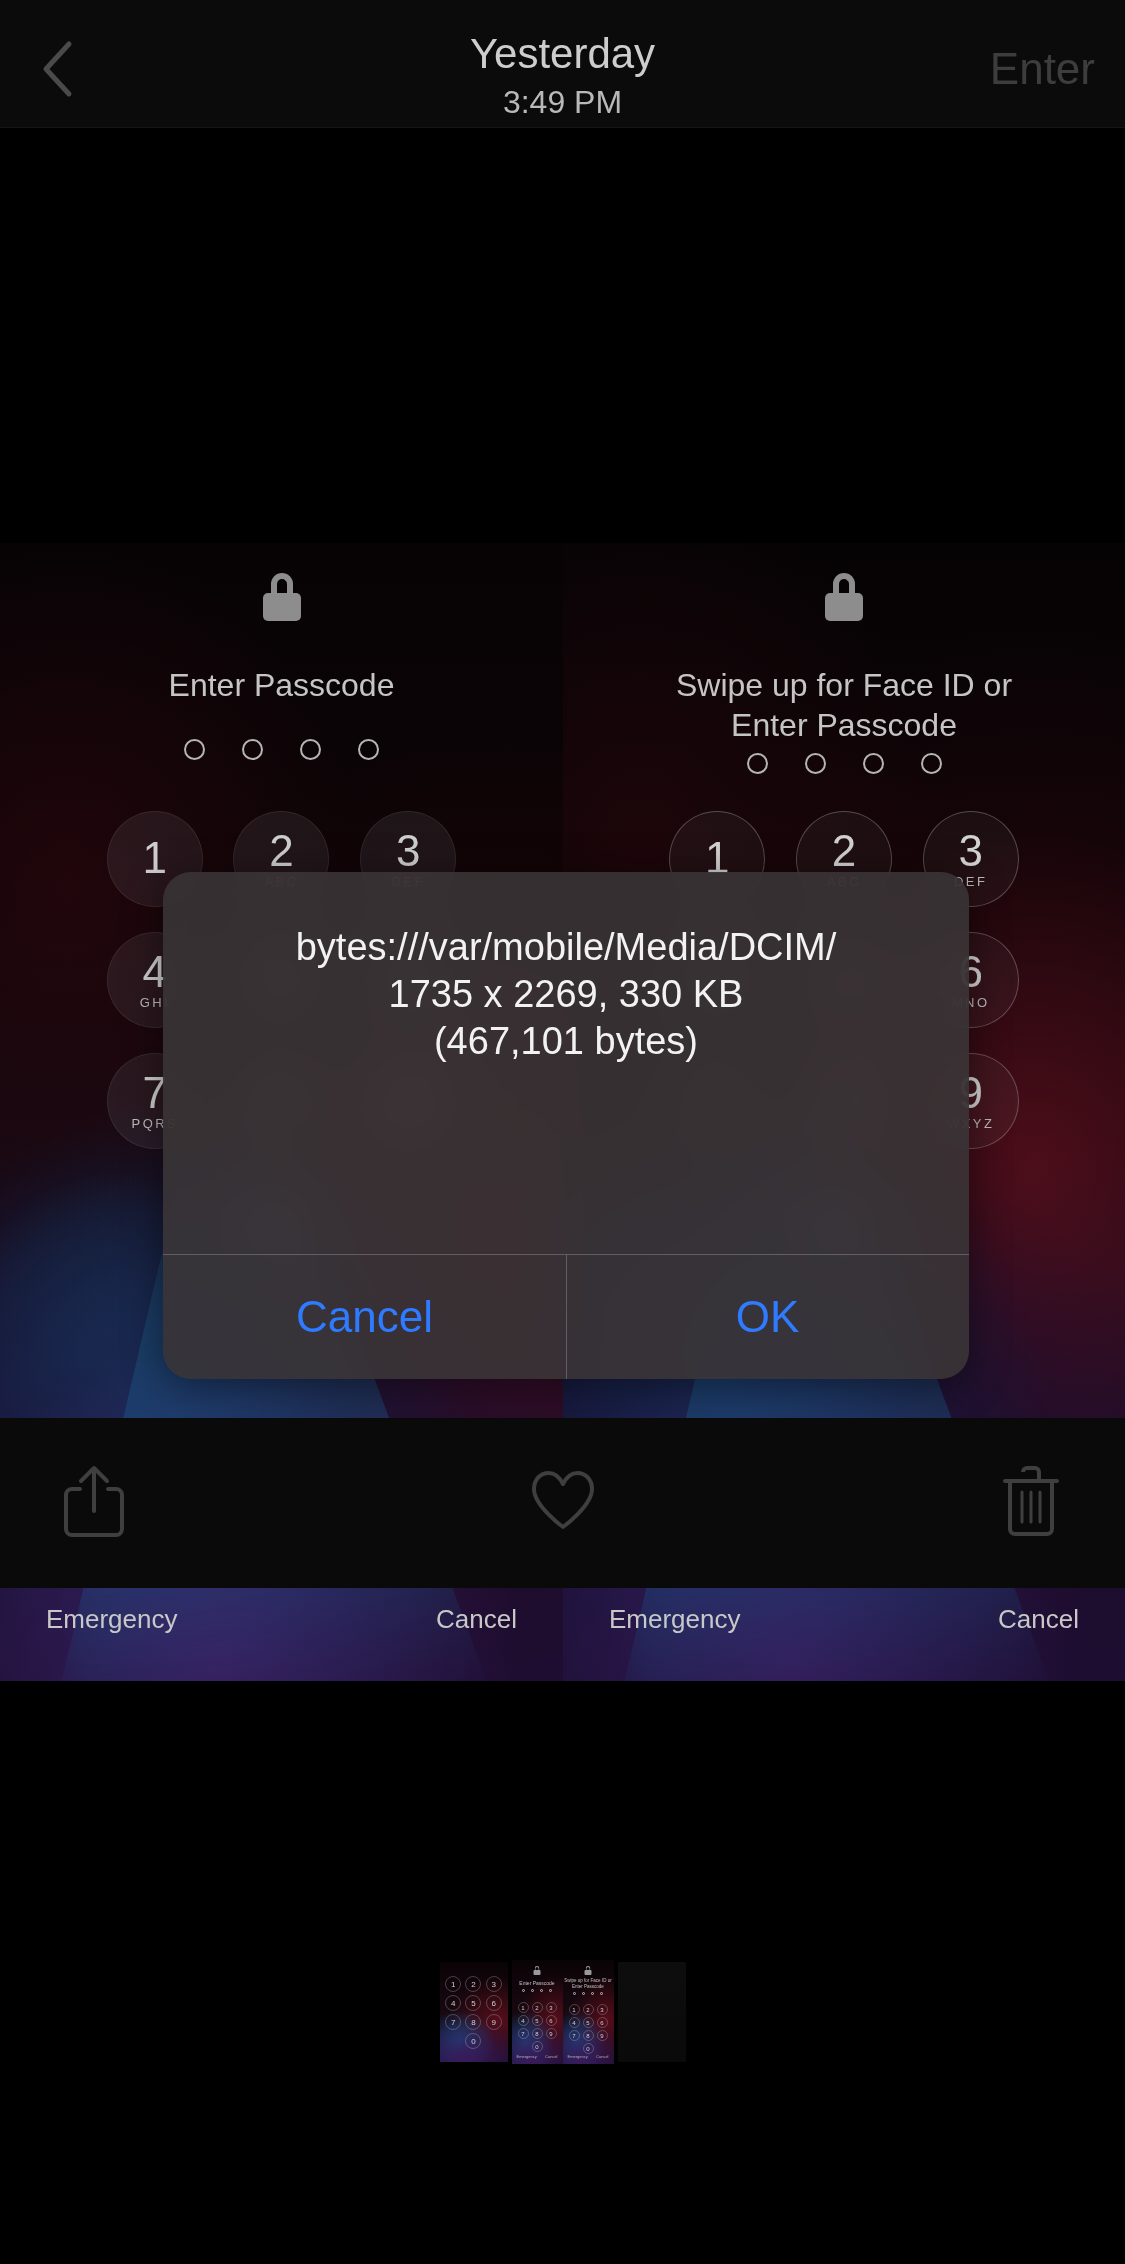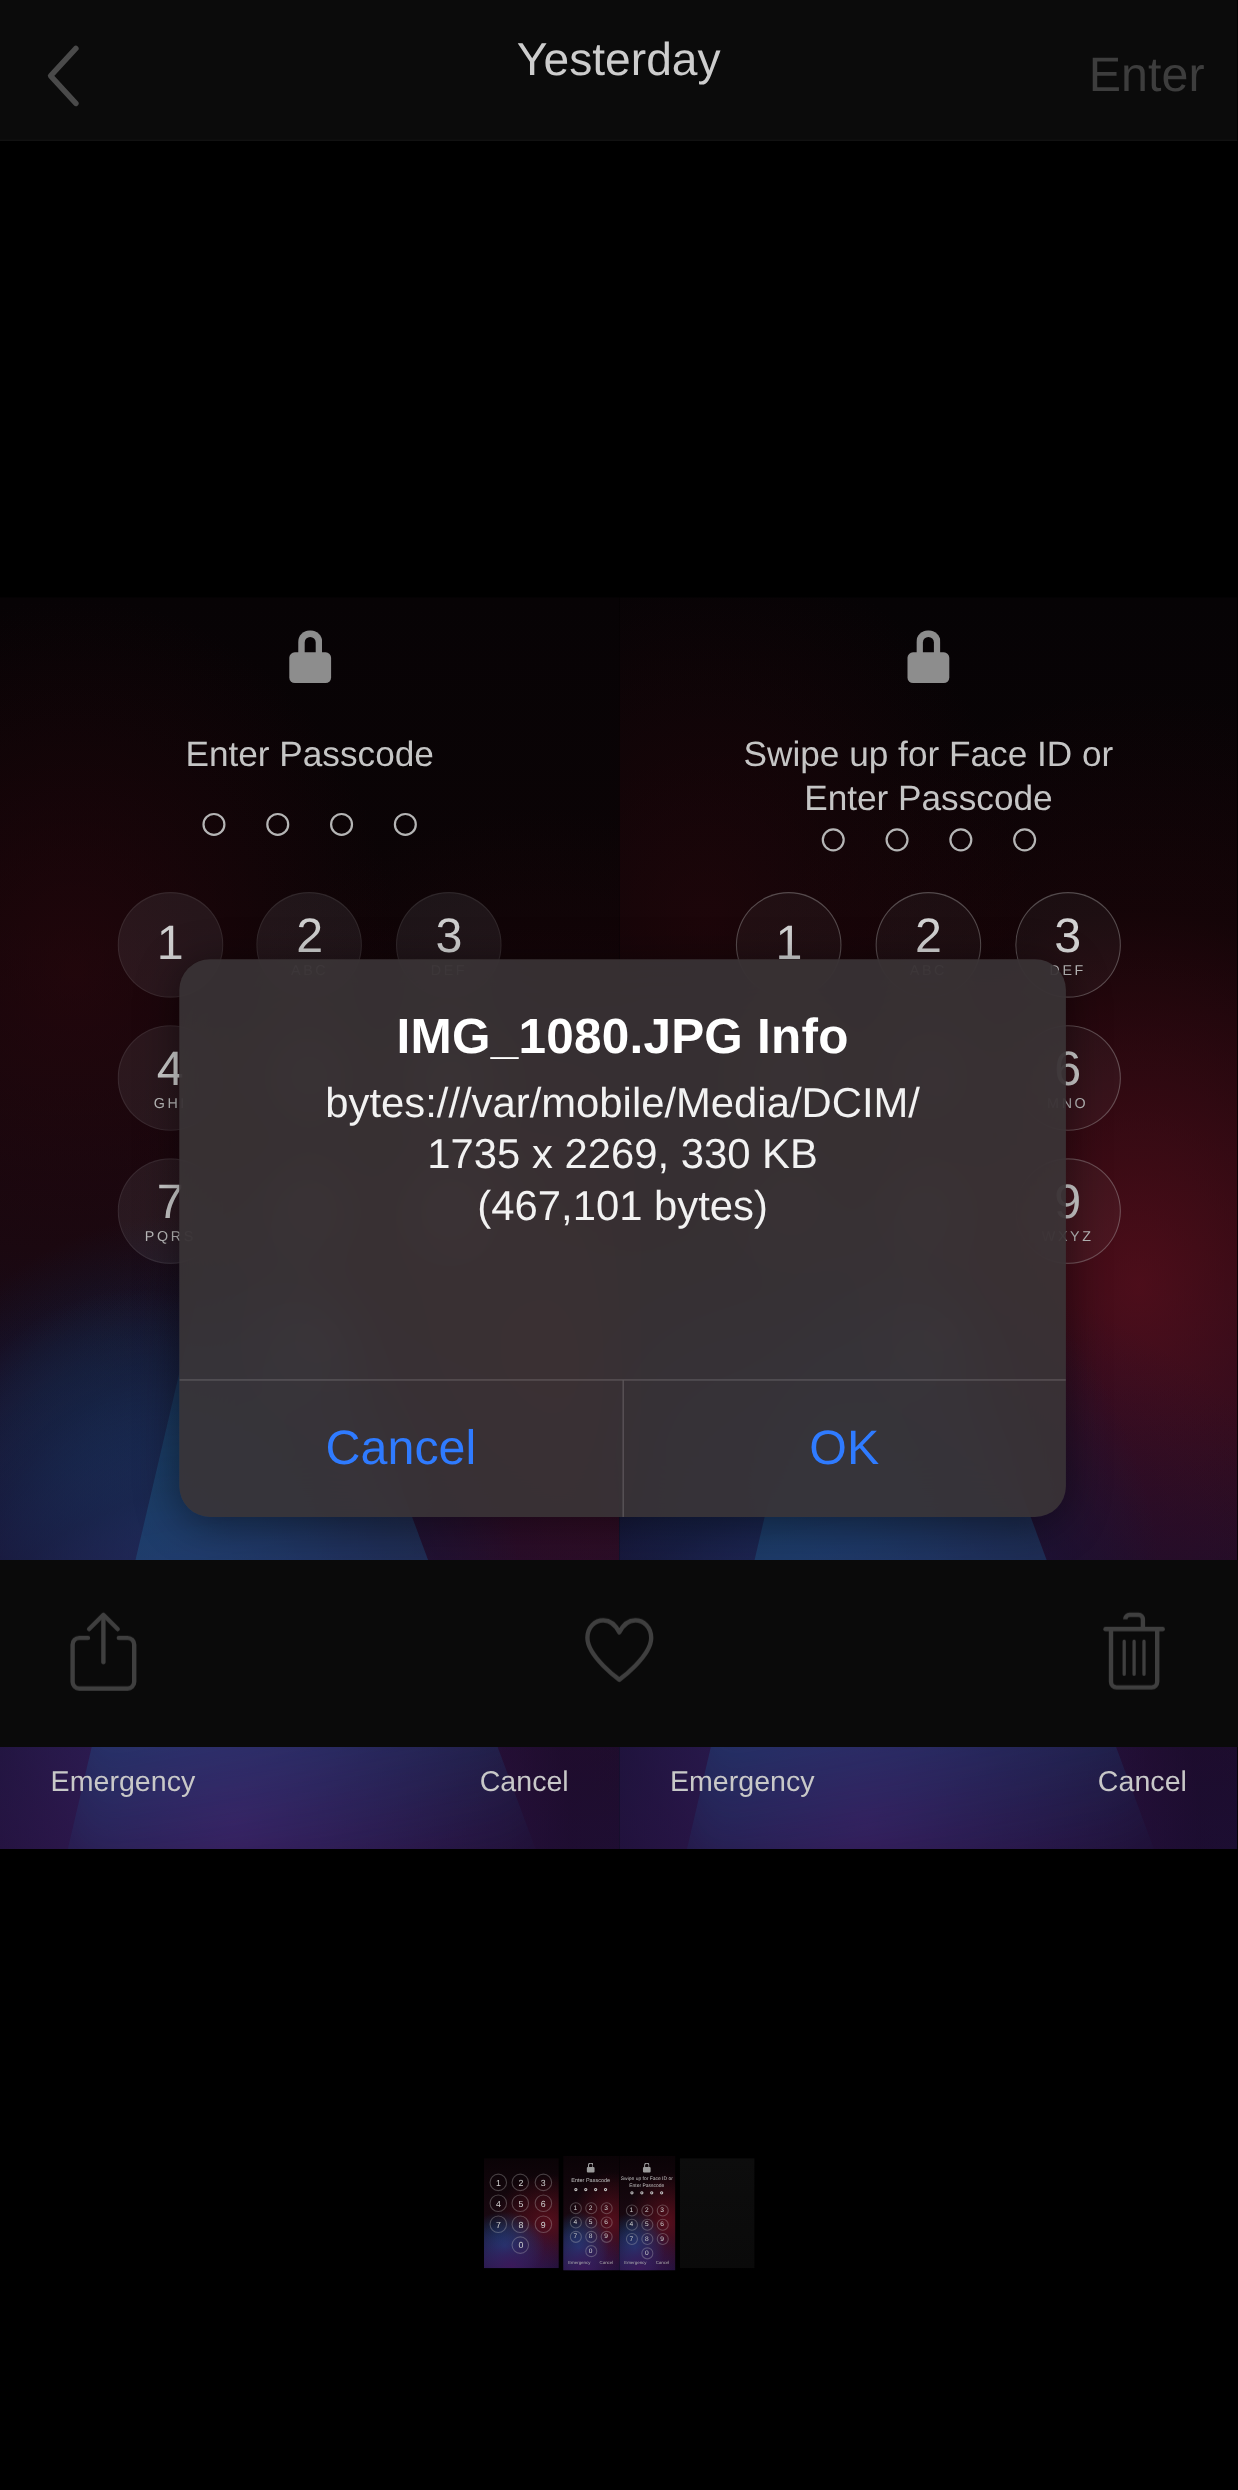--- a/index.html
+++ b/index.html
@@ -232,20 +232,21 @@
   <div class="navbar">
     <div class="nav-back">
       <span>
         <svg width="34" height="58" viewBox="0 0 34 58" fill="none">
           <path d="M29 4 L6 29 L29 54" stroke="#4a4a4a" stroke-width="5" stroke-linecap="round" stroke-linejoin="round"></path>
         </svg>
       </span>
     </div>
     <div class="nav-center">
       <div class="nav-title">Yesterday</div>
+      <div class="nav-sub">3:49 PM</div>
     </div>
     <div class="nav-edit">Enter</div>
     <div class="nav-hair"></div>
   </div>
 
   <div class="photo">
 
     <div class="half left">
       <div class="wall"></div>
       <div class="cone"></div>
@@ -374,21 +375,20 @@
           <span>Emergency</span>
           <span>Cancel</span>
         </div>
       </div>
     </div>
   </div>
 
   <div class="scrim"></div>
   <div class="dialog">
     <div class="dlg-body">
-      <div class="dlg-title">IMG_1080.JPG Info</div>
       <div class="dlg-msg">
         <div>bytes:///var/mobile/Media/DCIM/</div>
         <div>1735 x 2269, 330 KB</div>
         <div>(467,101 bytes)</div>
       </div>
     </div>
     <div class="dlg-divider-h"></div>
     <div class="dlg-actions">
       <div class="dlg-btn">Cancel</div>
       <div class="dlg-btn">OK</div>

